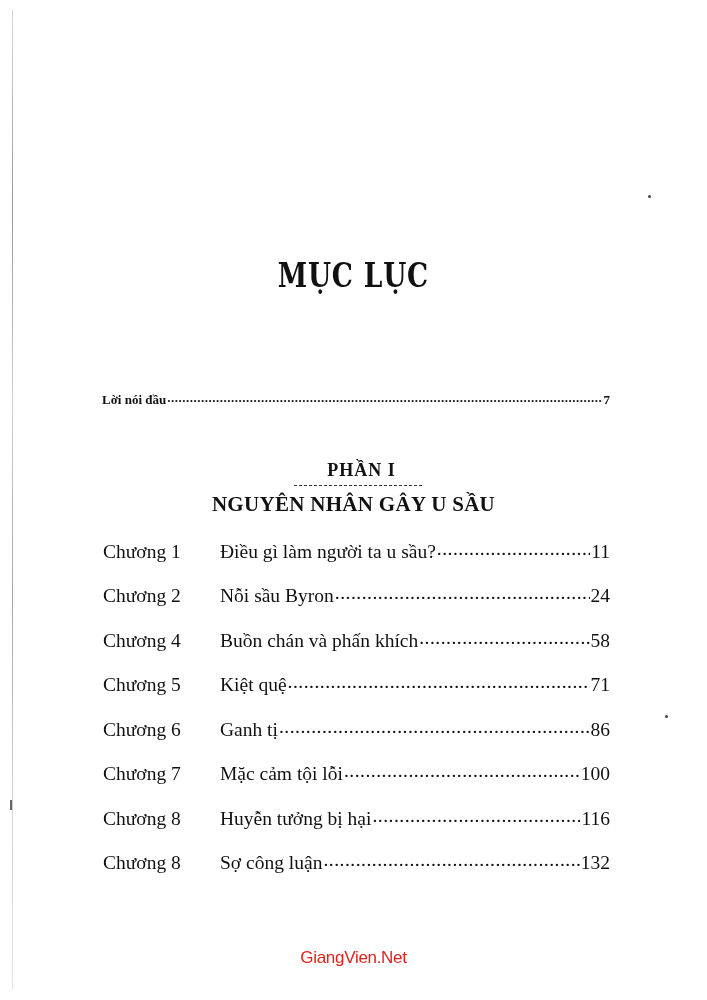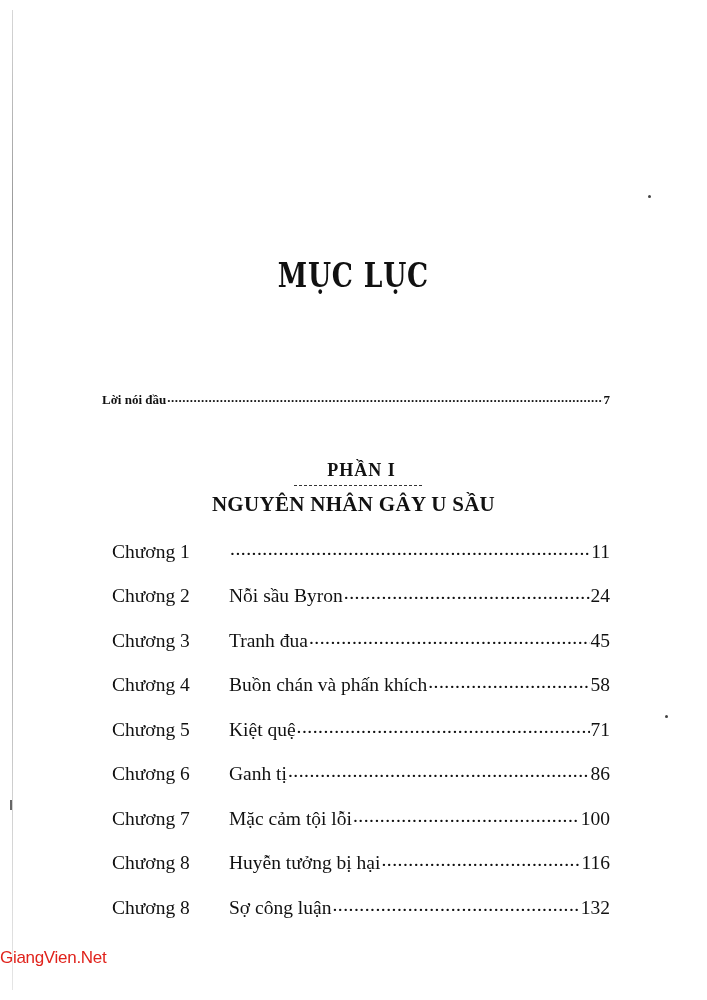--- a/index.html
+++ b/index.html
@@ -110,36 +110,35 @@
       display: flex;
       align-items: baseline;
       height: 44.5px;
       font-family: "Liberation Serif", serif;
       font-size: 19.5px;
     }
     .chapter-num {
       width: 117px;
       flex: none;
       white-space: nowrap;
-      margin-left: 9px;
     }
     .chapter-title {
       white-space: nowrap;
       flex: none;
     }
     .chapter-page {
       flex: none;
       white-space: nowrap;
     }
     .watermark {
       position: absolute;
       top: 948px;
       left: 0;
       width: 707px;
-      text-align: left;
+      text-align: center;
       font-family: "Liberation Sans", sans-serif;
       font-size: 17px;
       color: #e0231c;
       letter-spacing: -0.3px;
     }
   </style>
 </head>
 <body>
 
 <div class="page-edge-line"></div>
@@ -155,36 +154,31 @@
   <span>7</span>
 </div>
 
 <div class="part-label">PHẦN I</div>
 <div class="part-underline"></div>
 <div class="part-title">NGUYÊN NHÂN GÂY U SẦU</div>
 
 <div class="chapters">
   <div class="chapter-row">
     <span class="chapter-num">Chương 1</span>
+    <span class="chapter-title">Điều gì làm người ta u sầu?</span>
     <span class="leader"></span>
     <span class="chapter-page">11</span>
   </div>
   <div class="chapter-row">
     <span class="chapter-num">Chương 2</span>
     <span class="chapter-title">Nỗi sầu Byron</span>
     <span class="leader"></span>
     <span class="chapter-page">24</span>
   </div>
   <div class="chapter-row">
-    <span class="chapter-num">Chương 3</span>
-    <span class="chapter-title">Tranh đua</span>
-    <span class="leader"></span>
-    <span class="chapter-page">45</span>
-  </div>
-  <div class="chapter-row">
     <span class="chapter-num">Chương 4</span>
     <span class="chapter-title">Buồn chán và phấn khích</span>
     <span class="leader"></span>
     <span class="chapter-page">58</span>
   </div>
   <div class="chapter-row">
     <span class="chapter-num">Chương 5</span>
     <span class="chapter-title">Kiệt quệ</span>
     <span class="leader"></span>
     <span class="chapter-page">71</span>

